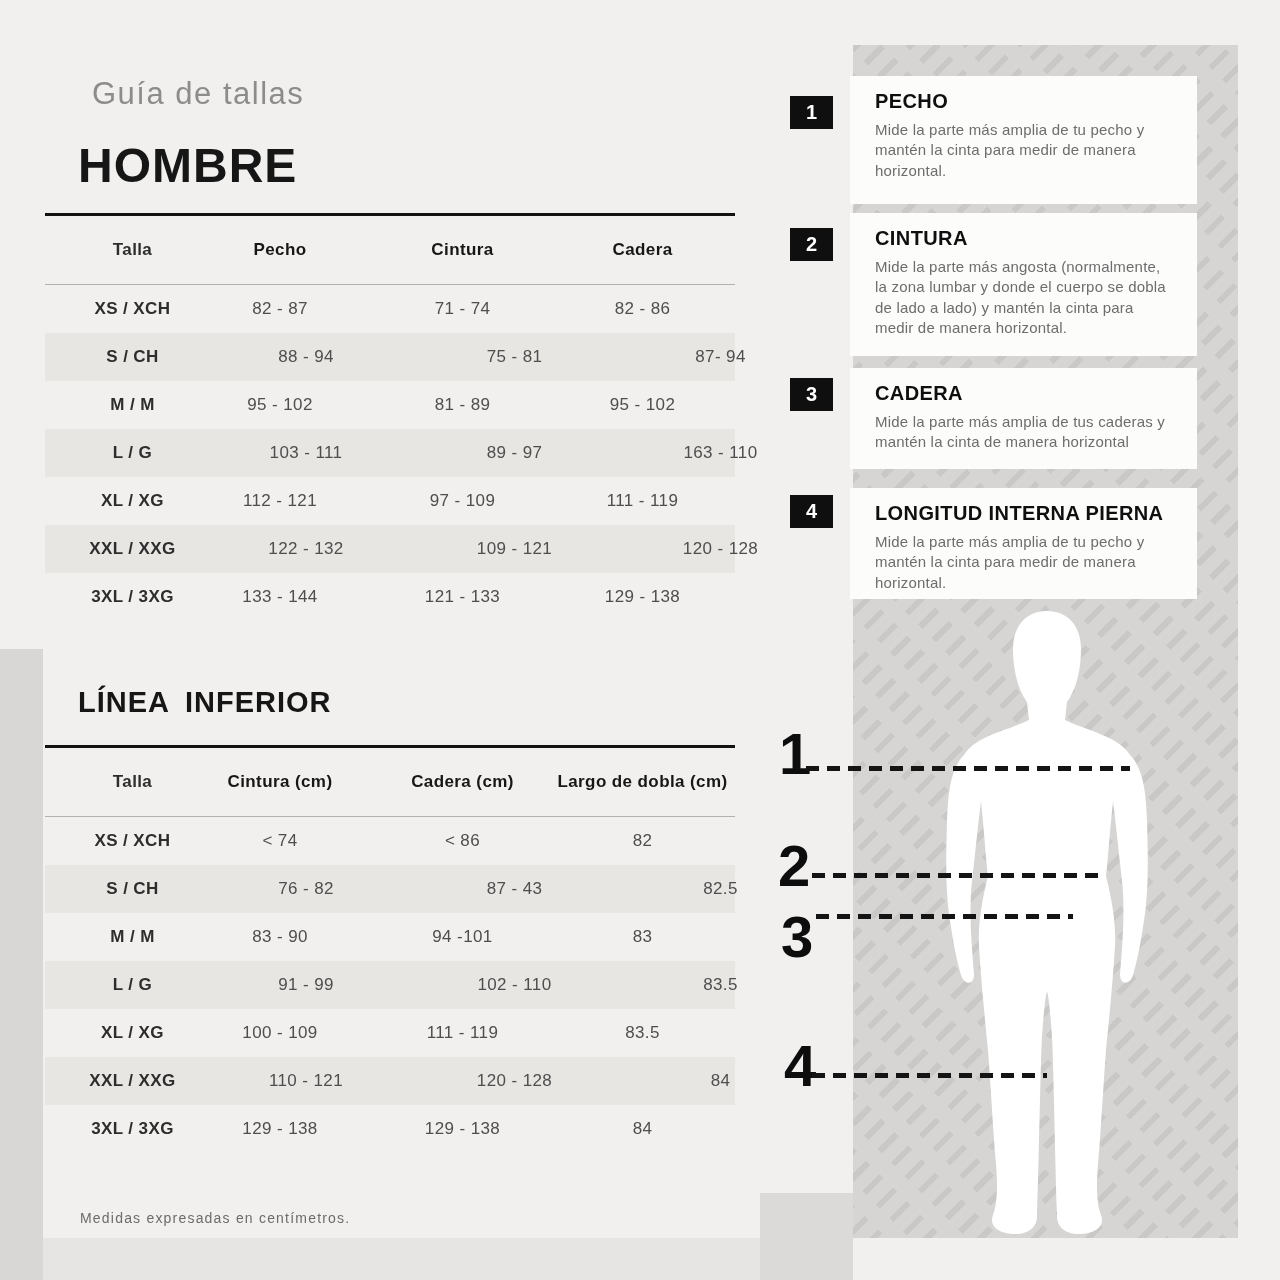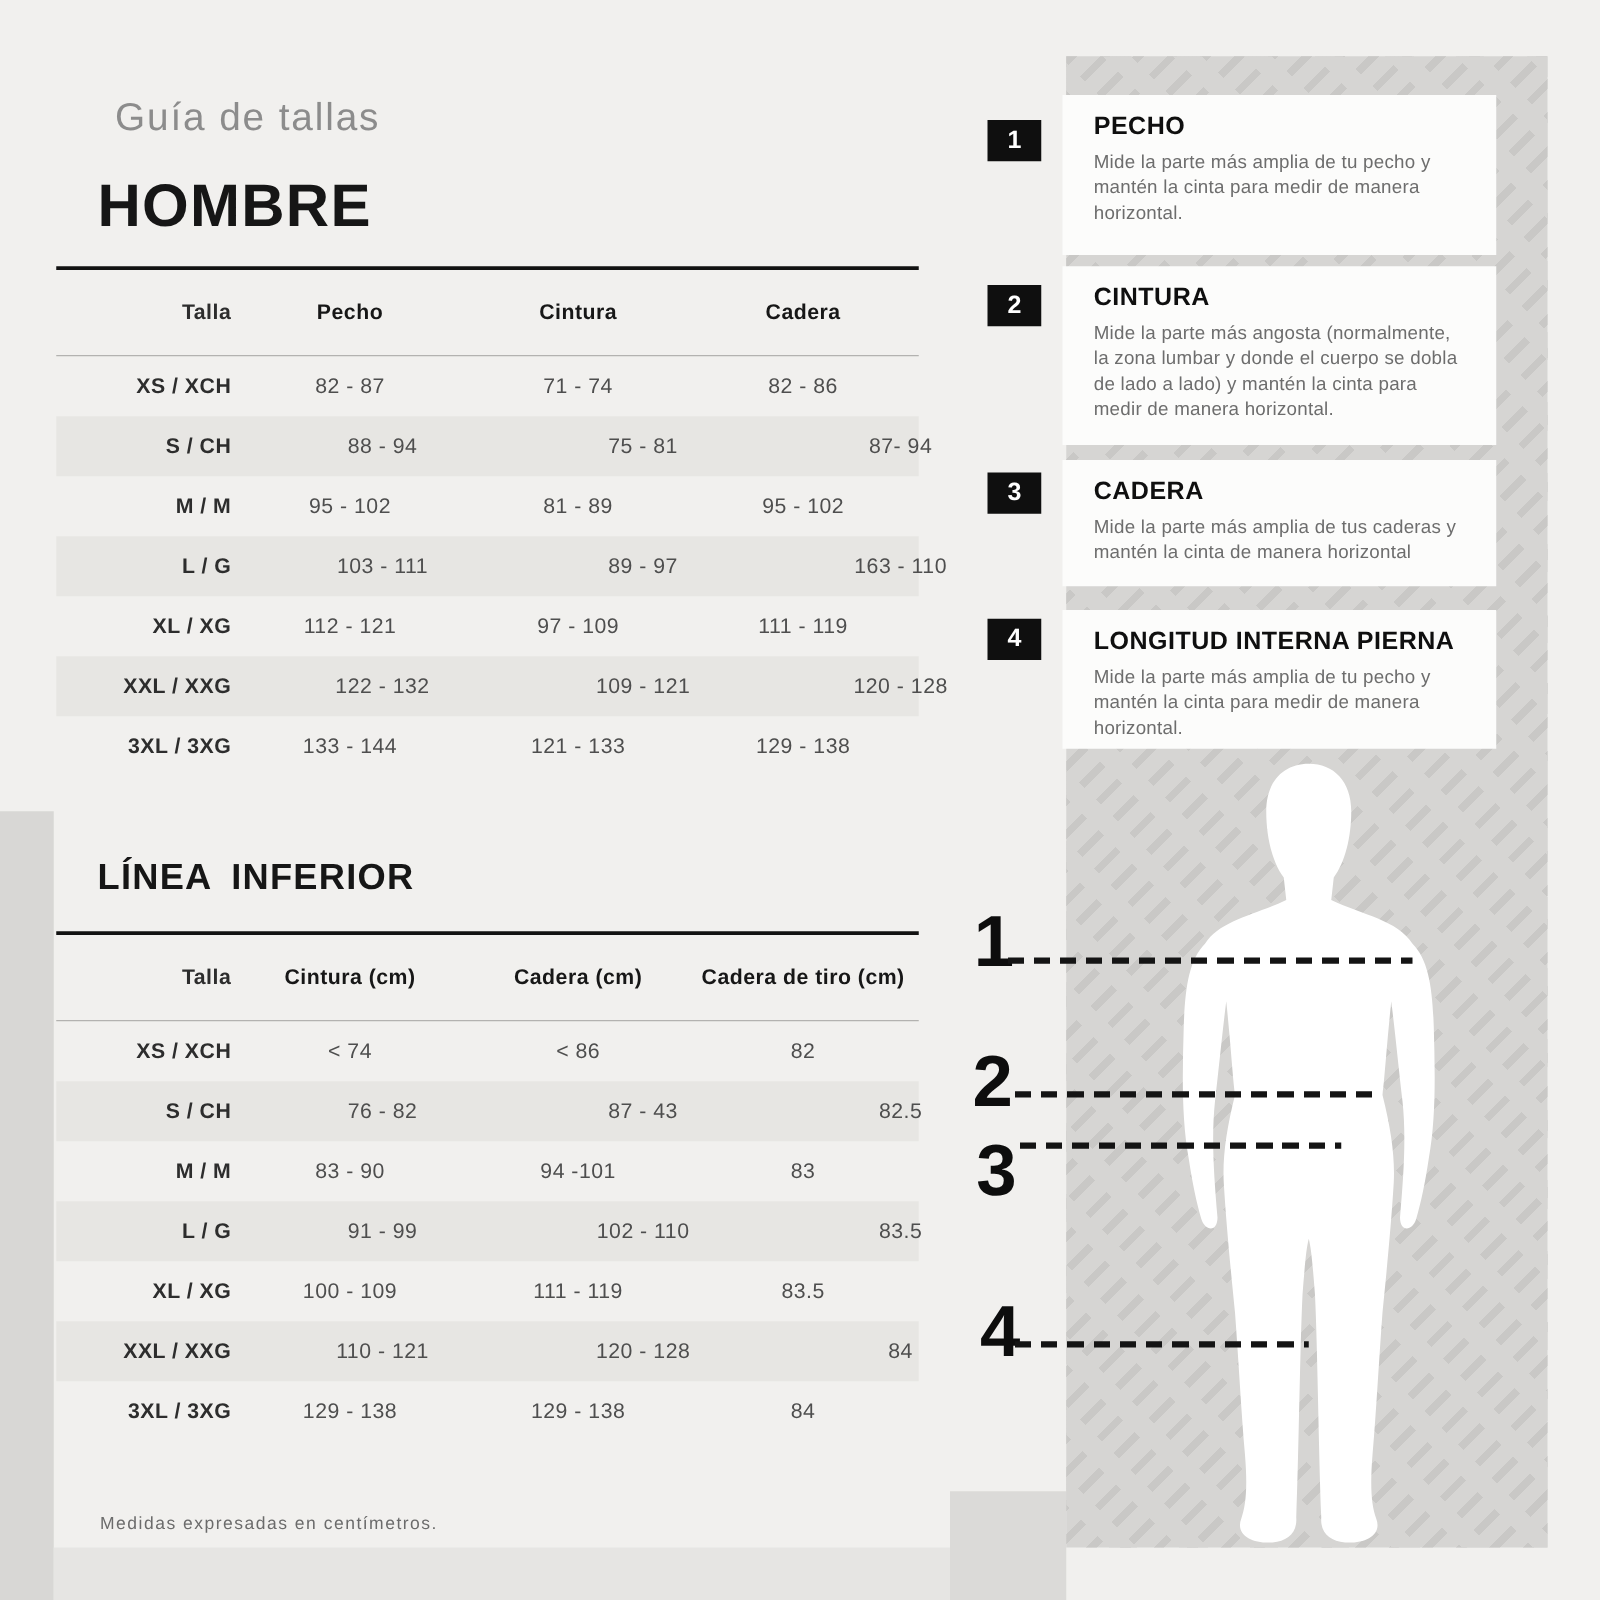--- a/index.html
+++ b/index.html
@@ -23,21 +23,21 @@
   .sub-sup{top:161px;}
   .sub-inf{top:686px; word-spacing:7px;}
 
   
   .tbl{position:absolute; left:45px; width:690px; border-top:3px solid #121212;}
   .tbl-sup{top:213px;}
   .tbl-inf{top:745px;}
   .t-row{display:grid; grid-template-columns:140px 190px 175px 185px; align-items:center; height:48px;}
   .t-head{height:68px;}
   .t-cell{text-align:center; font-size:17px; color:var(--value); letter-spacing:0.4px; white-space:nowrap;}
-  .t-cell:first-child{text-align:right; padding-left:35px; font-weight:bold; color:#2d2d2d;}
+  .t-cell:first-child{text-align:center; padding-left:35px; font-weight:bold; color:#2d2d2d;}
   .t-hcell{font-weight:bold; color:#171717; font-size:17px;}
   .t-rule{height:1px; background:#b3b2b0;}
   .t-data.alt{background:var(--row-alt);gap:26px;}
   .note{position:absolute; left:80px; top:1210px; font-size:14px; color:#6b6b6b; letter-spacing:1.2px;}
 
   
   .col{position:absolute; left:853px; top:45px; width:385px; height:1193px;
     background-color:var(--panel);
     background-image:
       repeating-linear-gradient(45deg, rgba(214,213,211,0) 0 24px, var(--panel) 24px 40px),
@@ -134,21 +134,21 @@
       </div>
     </div>
 
   <div class="h-sub sub-inf">LÍNEA  INFERIOR</div>
 
   <div class="tbl tbl-inf">
       <div class="t-row t-head">
         <div class="t-cell t-hcell">Talla</div>
         <div class="t-cell t-hcell">Cintura (cm)</div>
         <div class="t-cell t-hcell">Cadera (cm)</div>
-        <div class="t-cell t-hcell">Cadera de tiro (cm)</div>
+        <div class="t-cell t-hcell">Largo de dobla (cm)</div>
       </div>
       <div class="t-rule"></div>
       <div class="t-row t-data">
         <div class="t-cell">XS / XCH</div>
         <div class="t-cell">&lt; 74</div>
         <div class="t-cell">&lt; 86</div>
         <div class="t-cell">82</div>
       </div>
       <div class="t-row t-data alt">
         <div class="t-cell">S / CH</div>

